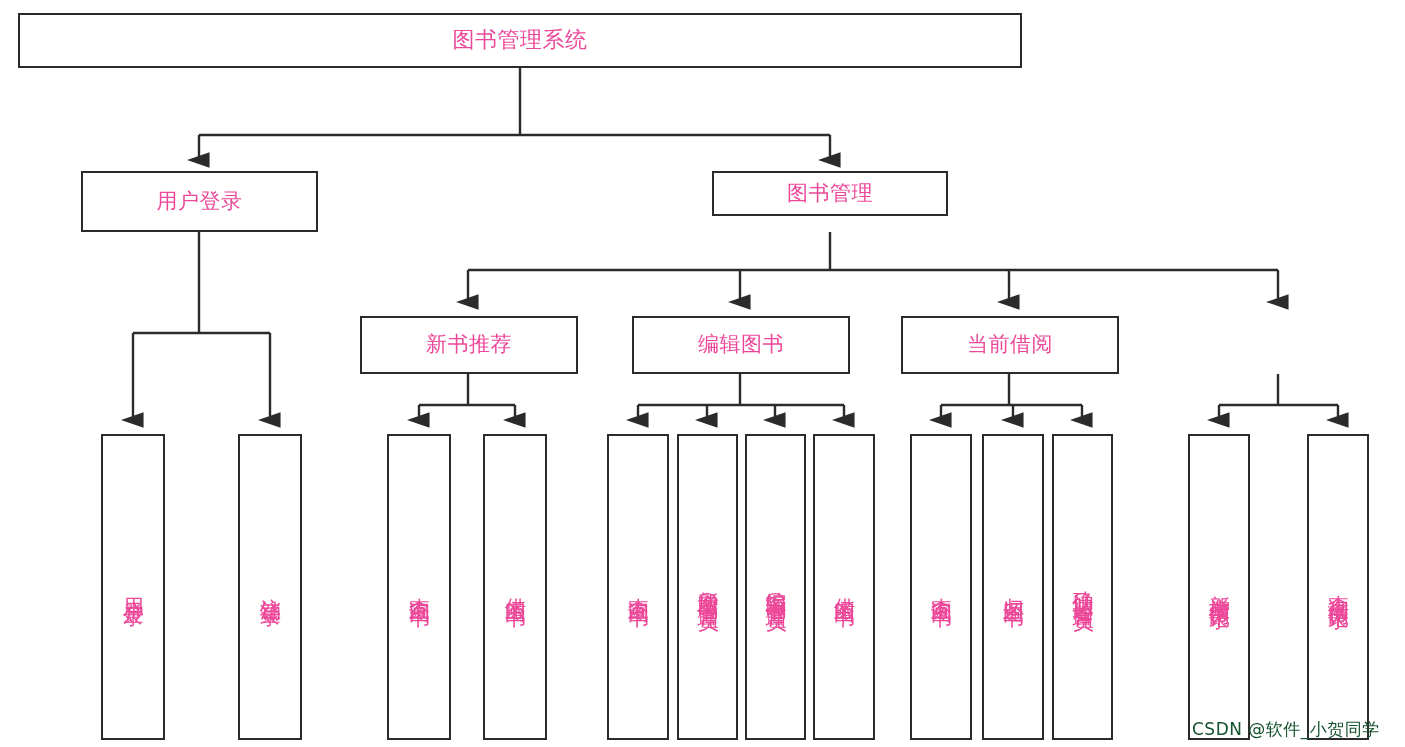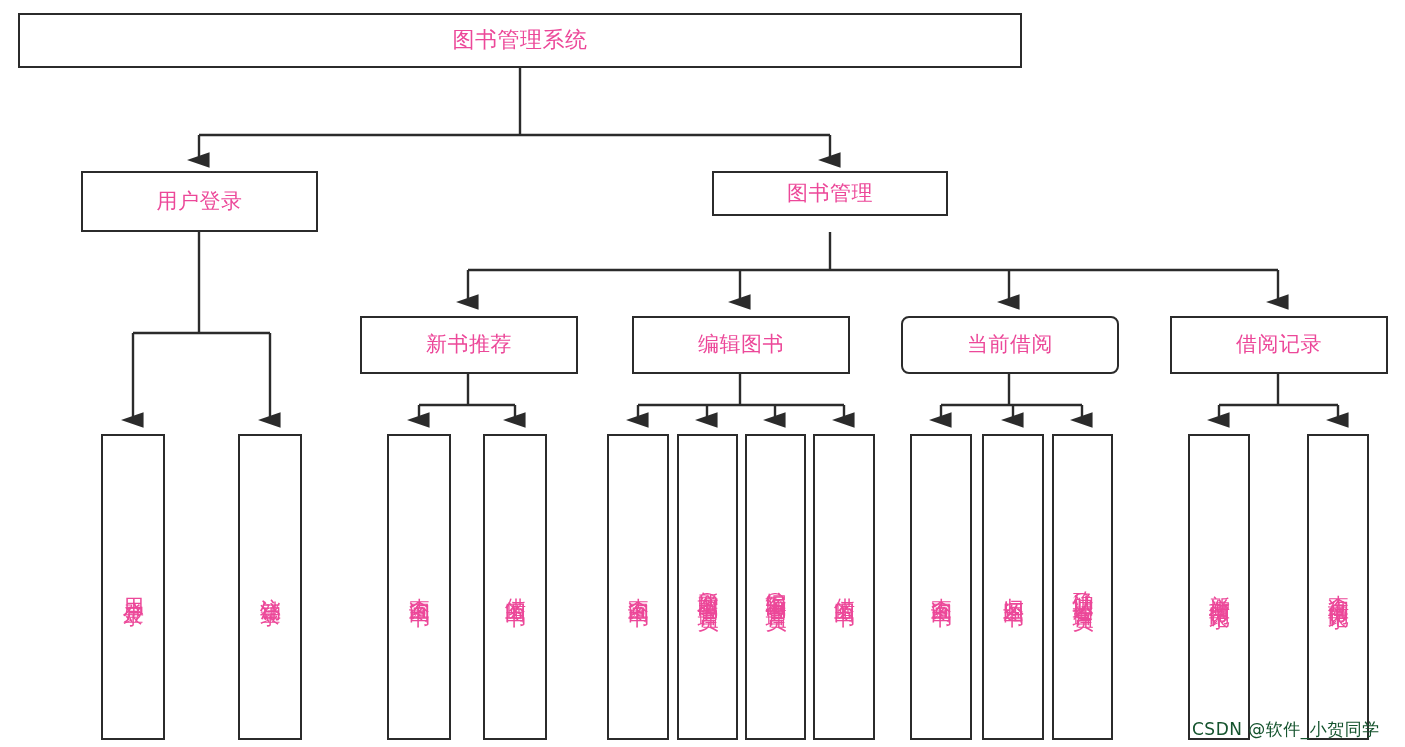--- a/index.html
+++ b/index.html
@@ -133,25 +133,22 @@
   <div class="node horiz" style="left:712px; top:171px; width:236px; height:45px;">
     <span>图书管理</span>
   </div>
 
   <div class="node horiz" style="left:360px; top:316px; width:218px; height:58px;">
     <span>新书推荐</span>
   </div>
   <div class="node horiz" style="left:632px; top:316px; width:218px; height:58px;">
     <span>编辑图书</span>
   </div>
-  <div class="node horiz" style="left:901px; top:316px; width:218px; height:58px;border-radius:8px;">
+  <div class="node horiz" style="left:901px; top:316px; width:218px; height:58px;">
     <span>当前借阅</span>
-  </div>
-  <div class="node horiz" style="left:1170px; top:316px; width:218px; height:58px;">
-    <span>借阅记录</span>
   </div>
 
   <div class="node vert" style="left:101px; top:434px; width:64px; height:306px;">
     <span class="vlabel">用户登录</span>
   </div>
   <div class="node vert" style="left:238px; top:434px; width:64px; height:306px;">
     <span class="vlabel">注销登录</span>
   </div>
 
   <div class="node vert" style="left:387px; top:434px; width:64px; height:306px;">

